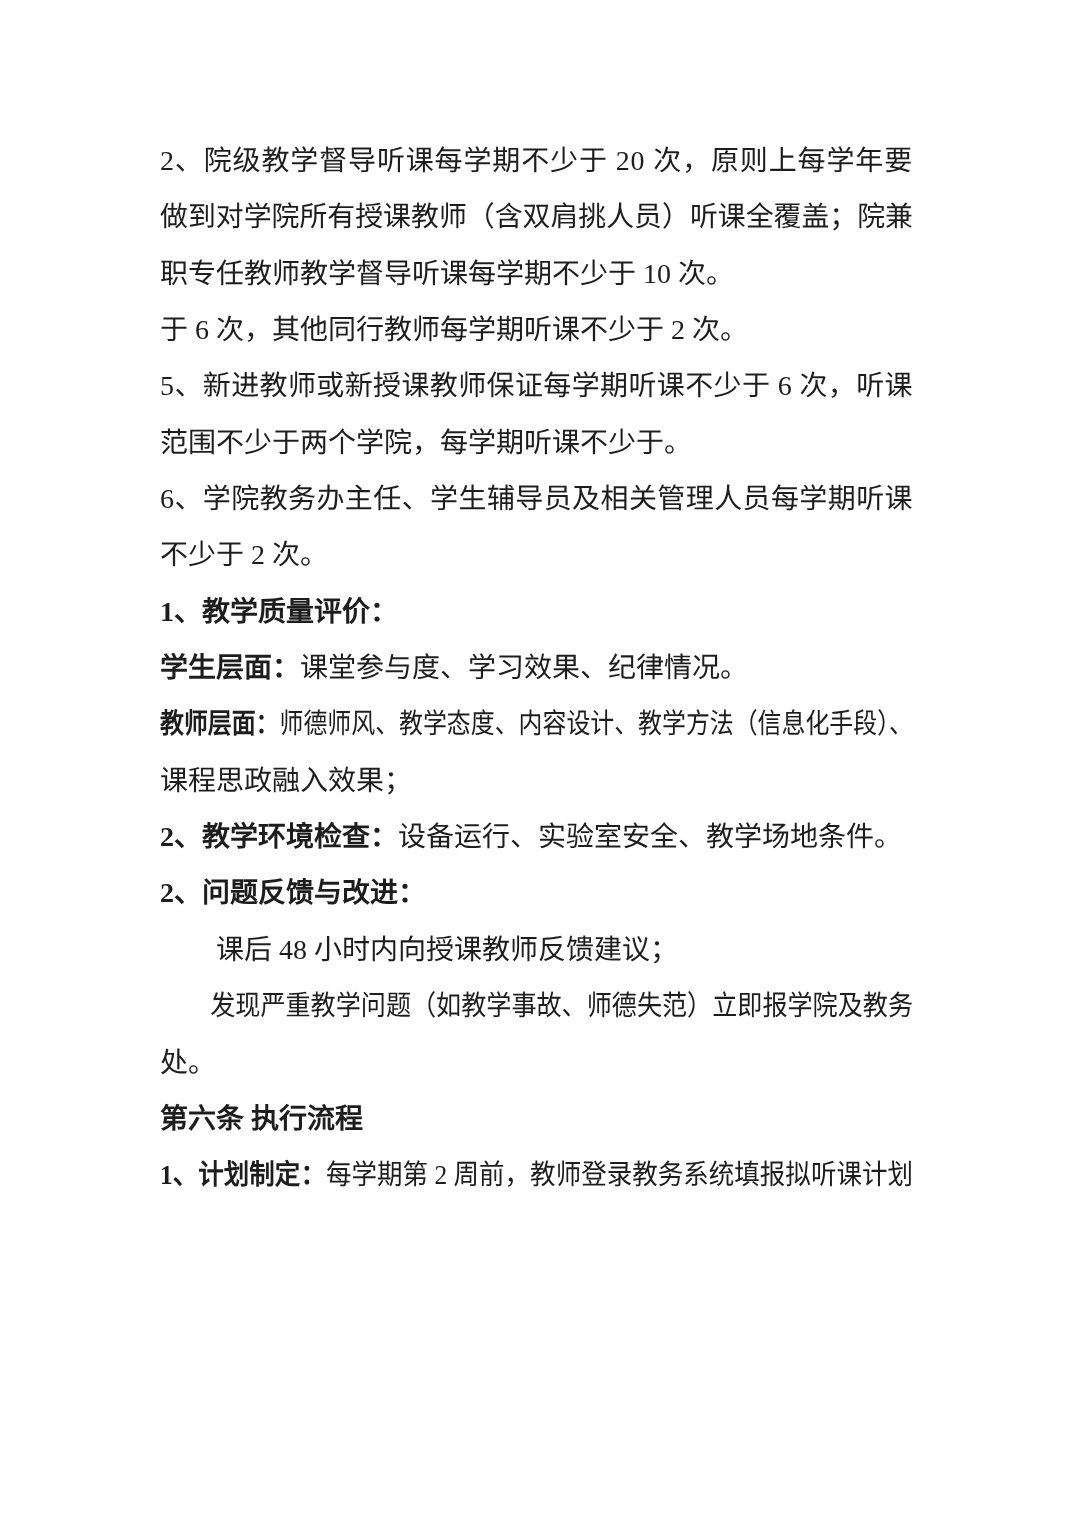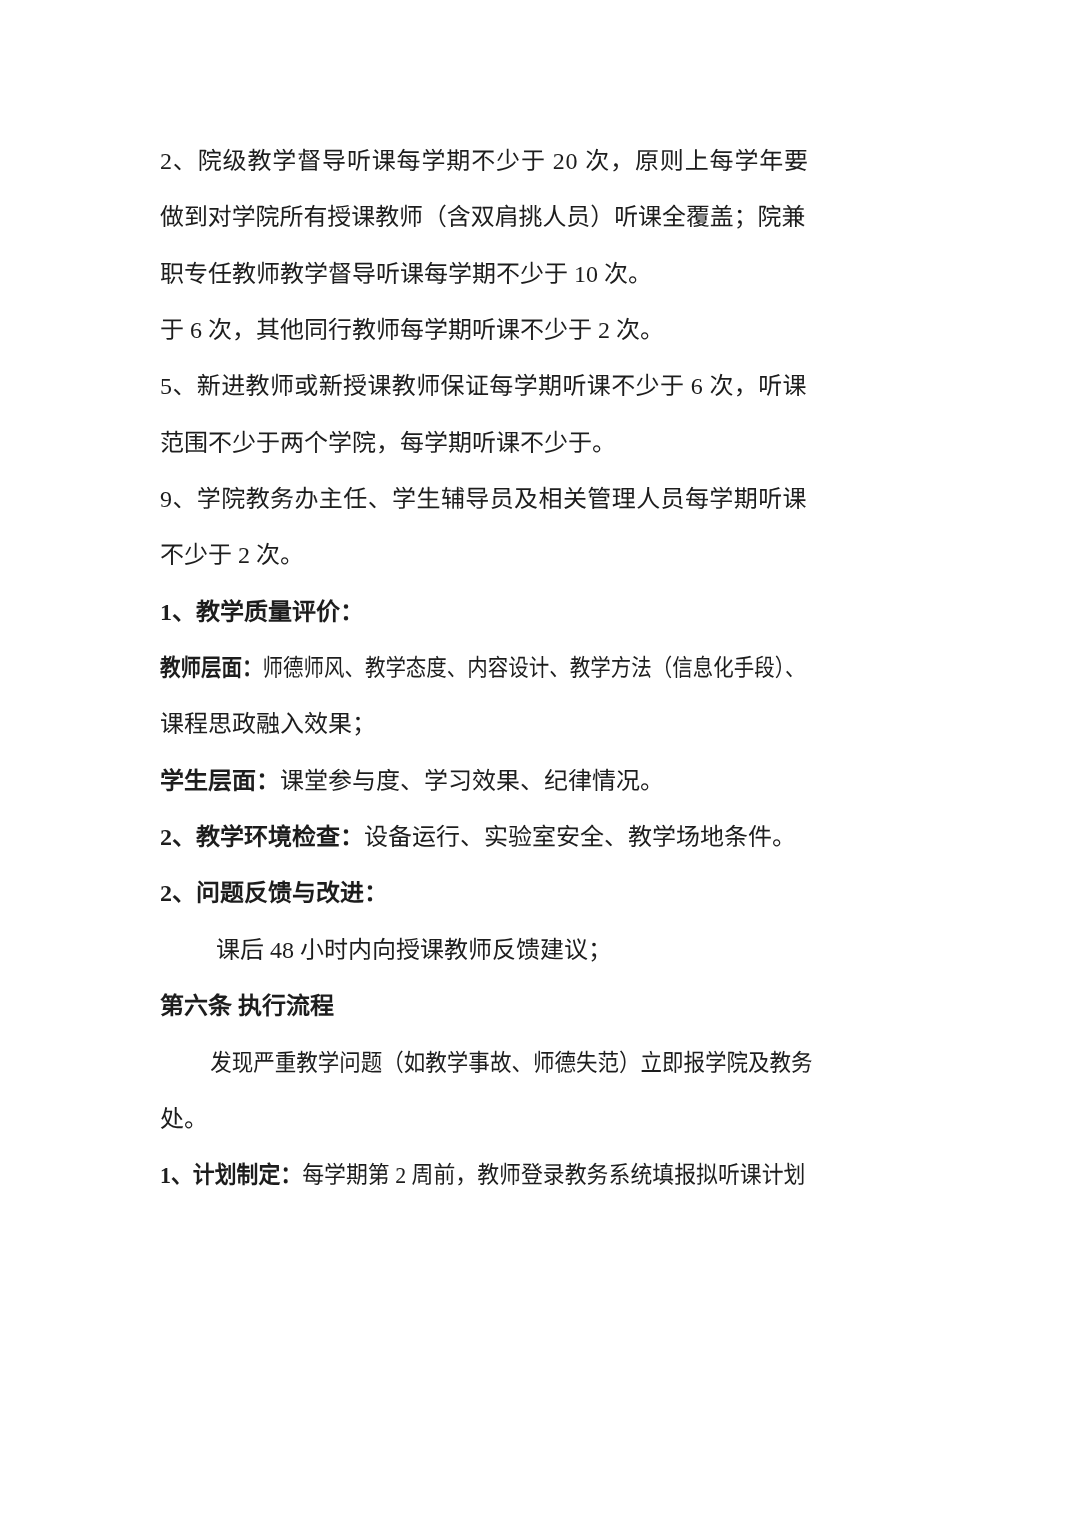--- a/index.html
+++ b/index.html
@@ -20,21 +20,21 @@
     top: 133px;
     width: 753px;
   }
   .paragraph {
     margin: 0;
     padding: 0;
   }
   .line {
     height: 56.35px;
     line-height: 56.35px;
-    font-size: 24px;
+    font-size: 28px;
     font-family: "Liberation Serif", "DejaVu Serif", serif;
     color: #1d1d1d;
     white-space: nowrap;
     transform-origin: 0 50%;
   }
   .line .inner {
     display: inline-block;
     white-space: nowrap;
     transform-origin: 0 50%;
   }
@@ -56,46 +56,46 @@
         <div class="line"><span class="inner"><span class="seg-normal">职专任教师教学督导听课每学期不少于 10 次。</span></span></div>
       </div>
       <div class="paragraph">
         <div class="line"><span class="inner"><span class="seg-normal">于 6 次，其他同行教师每学期听课不少于 2 次。</span></span></div>
       </div>
       <div class="paragraph">
         <div class="line"><span class="inner" style="letter-spacing: 0.378772px;"><span class="seg-normal">5、新进教师或新授课教师保证每学期听课不少于 6 次，听课</span></span></div>
         <div class="line"><span class="inner"><span class="seg-normal">范围不少于两个学院，每学期听课不少于。</span></span></div>
       </div>
       <div class="paragraph">
-        <div class="line"><span class="inner" style="letter-spacing: 0.406829px;"><span class="seg-normal">9、学院教务办主任、学生辅导员及相关管理人员每学期听课</span></span></div>
+        <div class="line"><span class="inner" style="letter-spacing: 0.406829px;"><span class="seg-normal">6、学院教务办主任、学生辅导员及相关管理人员每学期听课</span></span></div>
         <div class="line"><span class="inner"><span class="seg-normal">不少于 2 次。</span></span></div>
       </div>
       <div class="paragraph">
         <div class="line"><span class="inner"><span class="seg-bold">1、教学质量评价：</span></span></div>
       </div>
       <div class="paragraph">
+        <div class="line"><span class="inner"><span class="seg-bold">学生层面：</span><span class="seg-normal">课堂参与度、学习效果、纪律情况。</span></span></div>
+      </div>
+      <div class="paragraph">
         <div class="line"><span class="inner" style="transform: scaleX(0.853711);"><span class="seg-bold">教师层面：</span><span class="seg-normal">师德师风、教学态度、内容设计、教学方法（信息化手段）、</span></span></div>
         <div class="line"><span class="inner"><span class="seg-normal">课程思政融入效果；</span></span></div>
-      </div>
-      <div class="paragraph">
-        <div class="line"><span class="inner"><span class="seg-bold">学生层面：</span><span class="seg-normal">课堂参与度、学习效果、纪律情况。</span></span></div>
       </div>
       <div class="paragraph">
         <div class="line"><span class="inner"><span class="seg-bold">2、教学环境检查：</span><span class="seg-normal">设备运行、实验室安全、教学场地条件。</span></span></div>
       </div>
       <div class="paragraph">
         <div class="line"><span class="inner"><span class="seg-bold">2、问题反馈与改进：</span></span></div>
       </div>
       <div class="paragraph">
         <div class="line"><span class="inner" style="padding-left: 56px;"><span class="seg-normal">课后 48 小时内向授课教师反馈建议；</span></span></div>
       </div>
       <div class="paragraph">
-        <div class="line"><span class="inner"><span class="seg-bold">第六条 执行流程</span></span></div>
+        <div class="line"><span class="inner" style="padding-left: 56px; transform: scaleX(0.896412);"><span class="seg-normal">发现严重教学问题（如教学事故、师德失范）立即报学院及教务</span></span></div>
+        <div class="line"><span class="inner"><span class="seg-normal">处。</span></span></div>
       </div>
       <div class="paragraph">
-        <div class="line"><span class="inner" style="padding-left: 56px; transform: scaleX(0.896412);"><span class="seg-normal">发现严重教学问题（如教学事故、师德失范）立即报学院及教务</span></span></div>
-        <div class="line"><span class="inner"><span class="seg-normal">处。</span></span></div>
+        <div class="line"><span class="inner"><span class="seg-bold">第六条 执行流程</span></span></div>
       </div>
       <div class="paragraph">
         <div class="line"><span class="inner" style="transform: scaleX(0.911588);"><span class="seg-bold">1、计划制定：</span><span class="seg-normal">每学期第 2 周前，教师登录教务系统填报拟听课计划</span></span></div>
       </div>
     </div>
 </div>
 
 </body></html>

